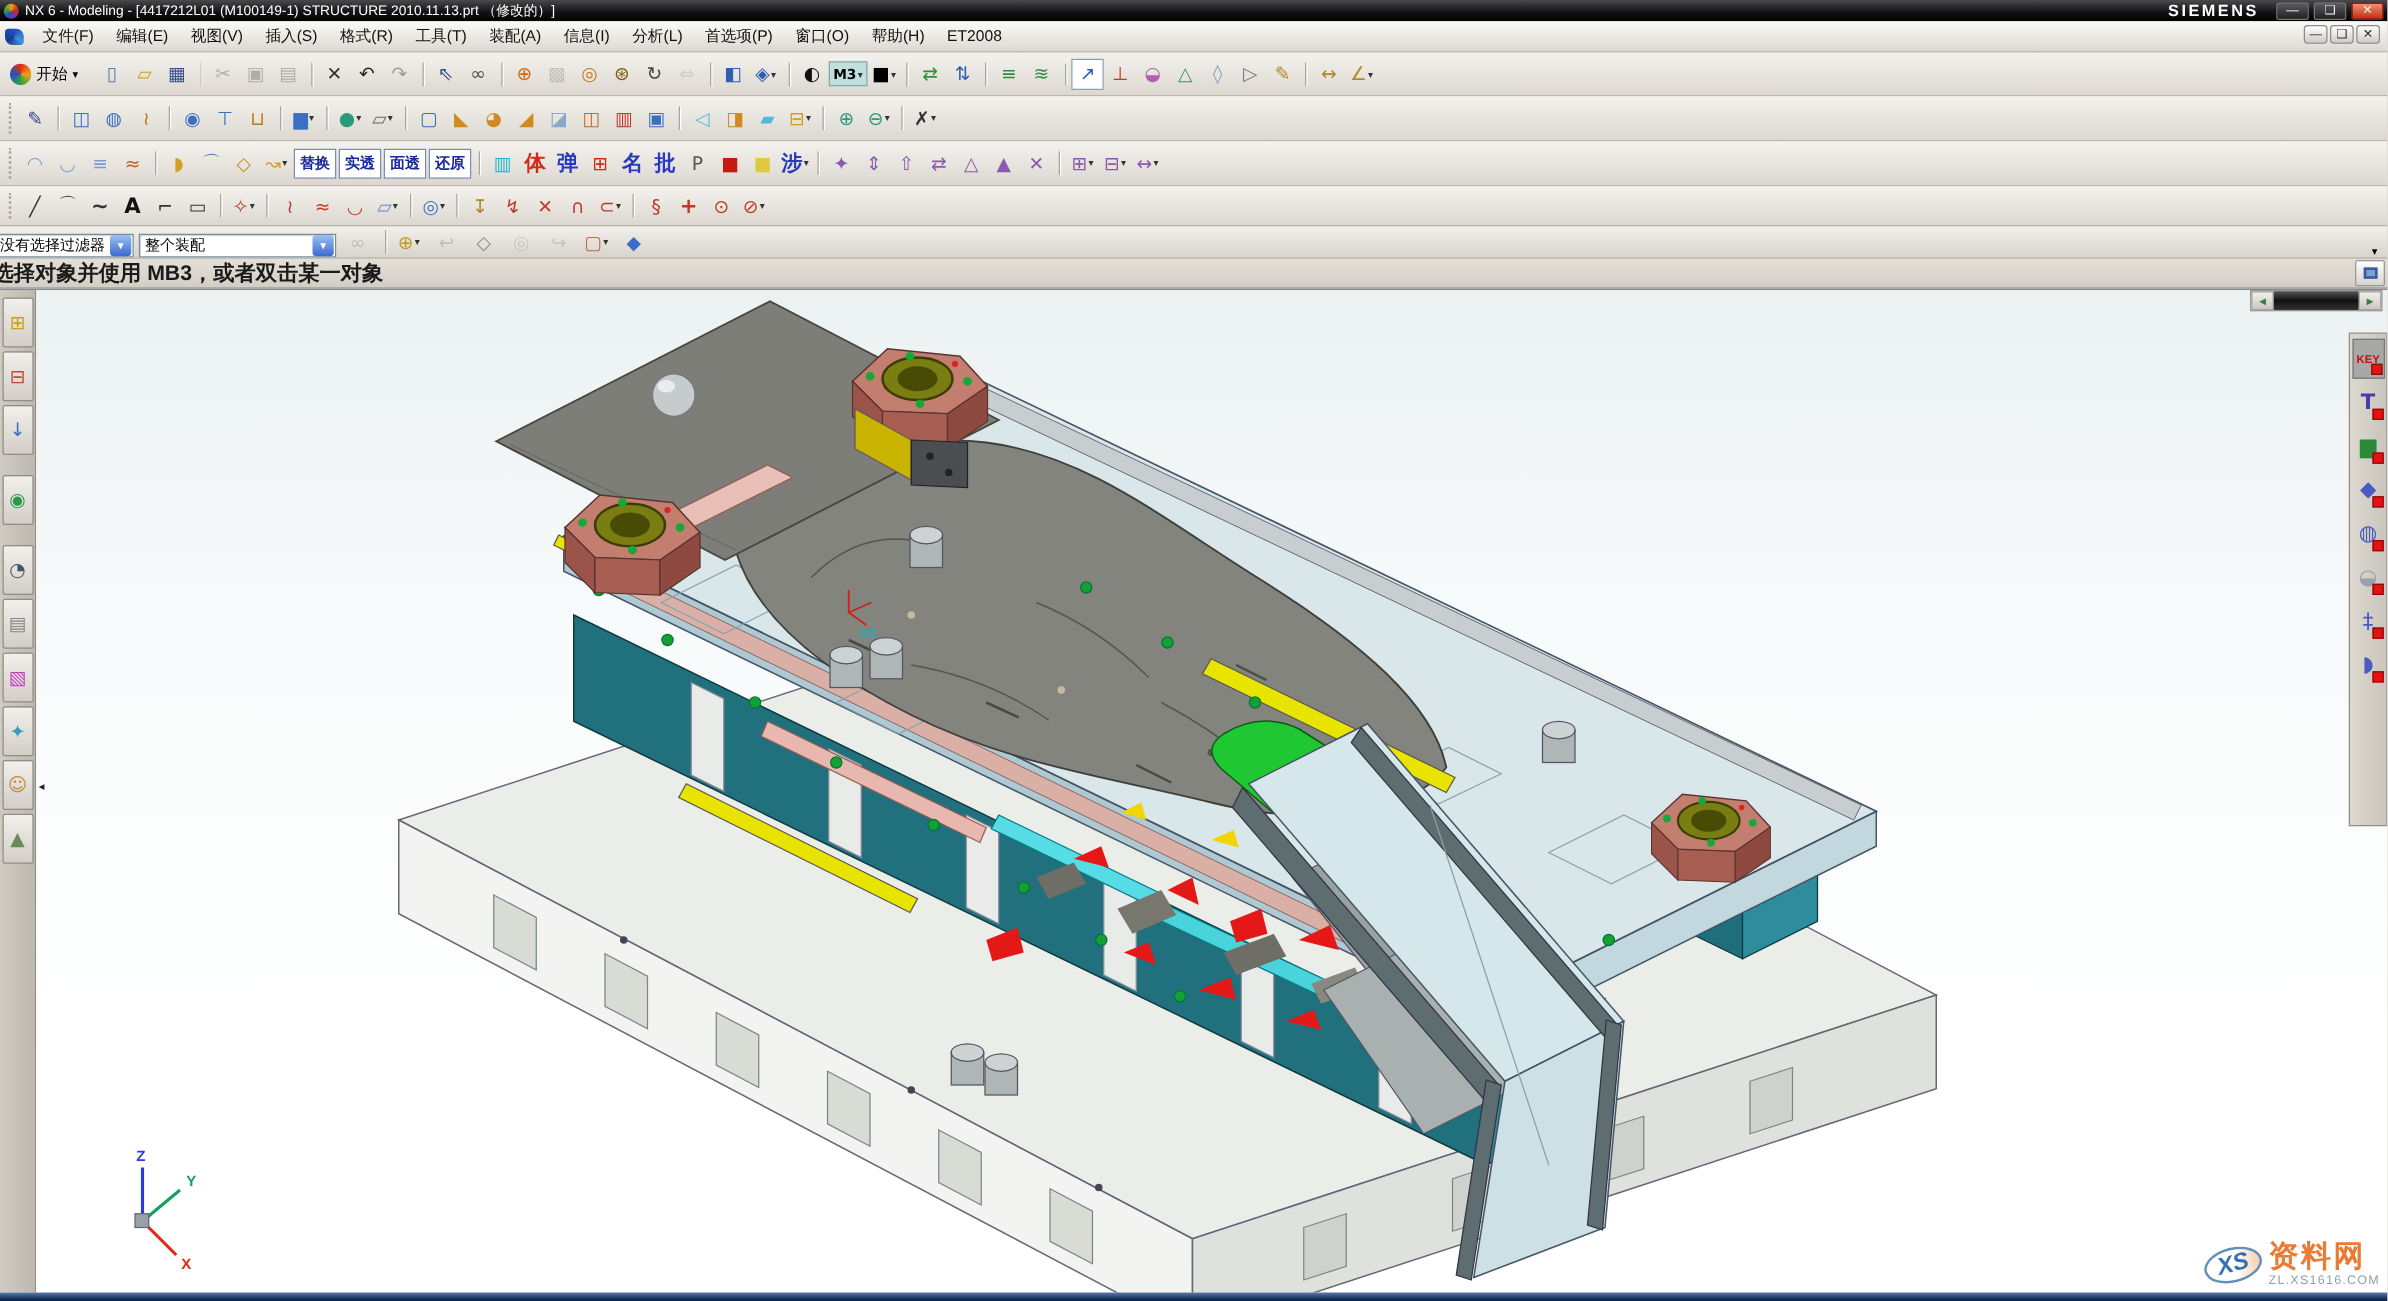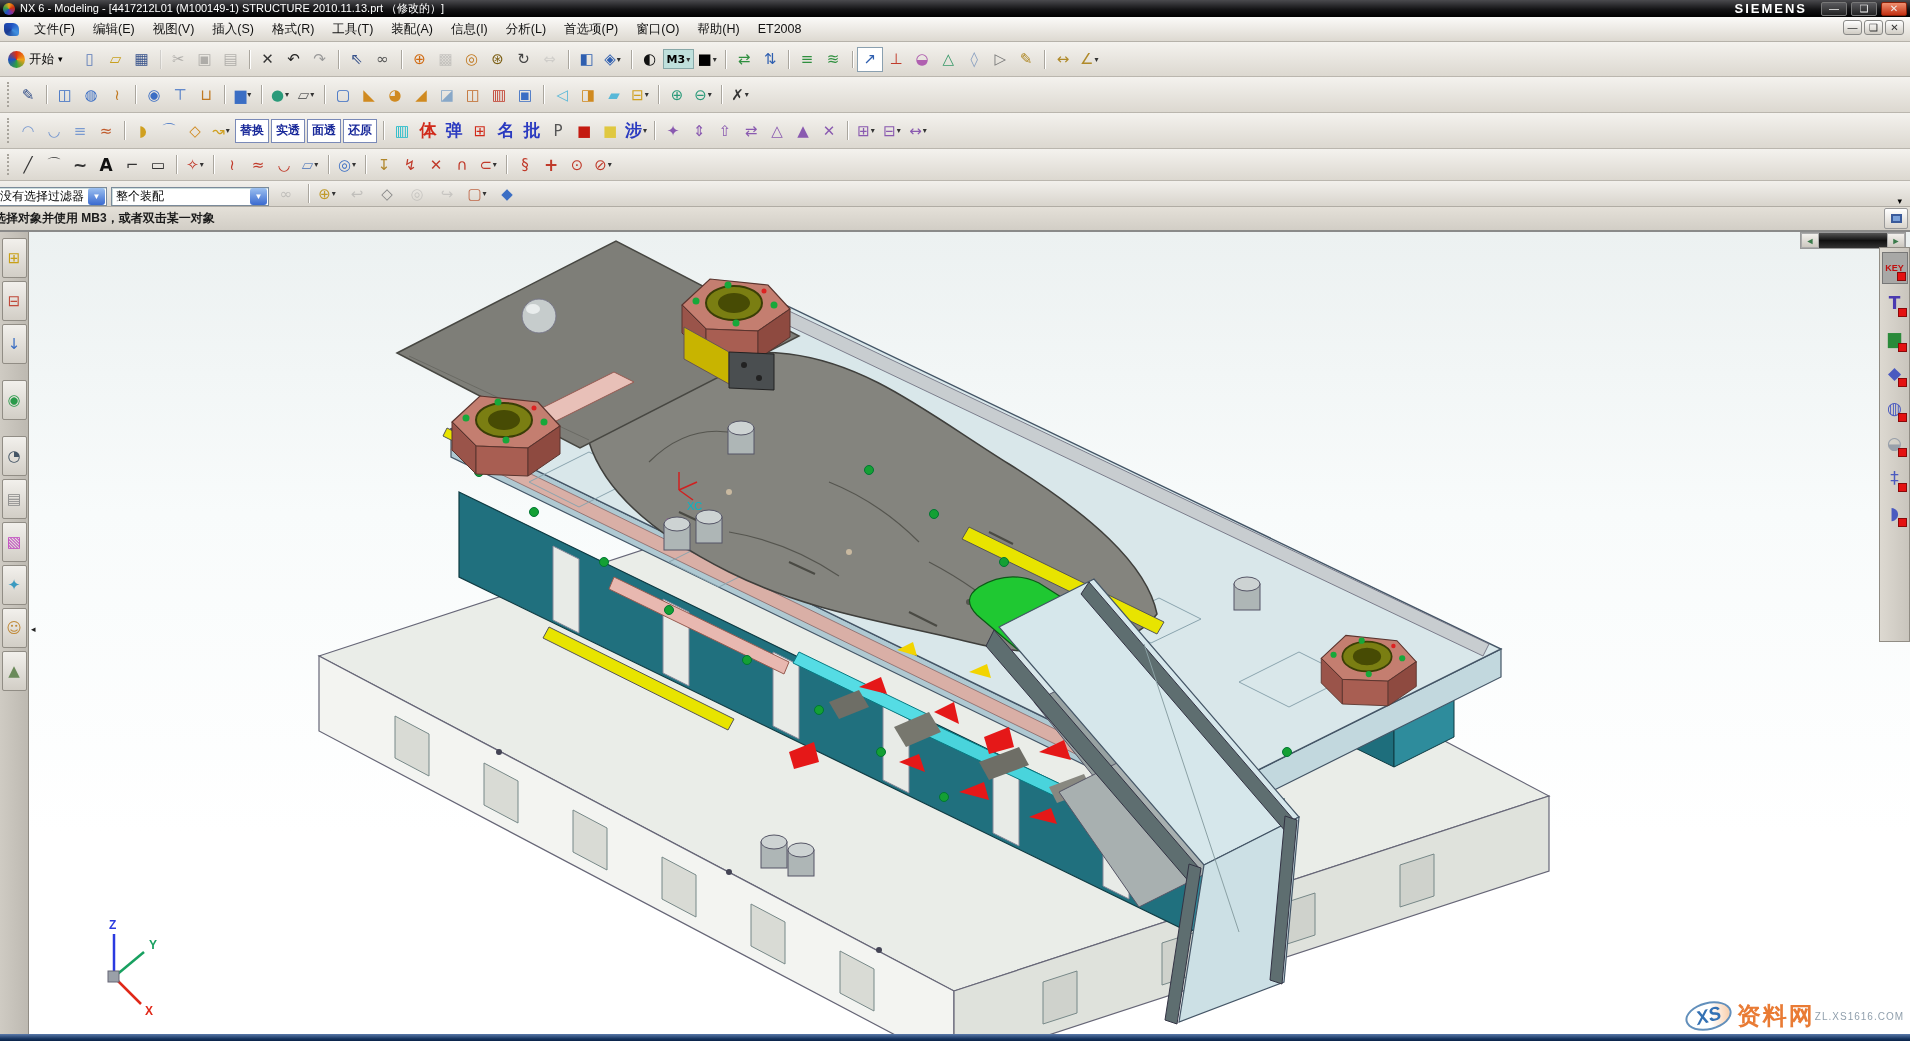--- a/index.html
+++ b/index.html
@@ -40,46 +40,46 @@
   .big { font-size:17px; font-weight:bold; }
 
   
   .selbar { height:26px; background:linear-gradient(#F2F0EC,#D8D4CC); border-bottom:1px solid #b0aca4; display:flex; align-items:flex-end; gap:4px; padding-left:0; }
   .combo { display:inline-flex; align-items:center; background:#fff; border:1px solid #7a8a9a; box-shadow:inset 1px 1px 0 #cdd; height:19px; font-size:12px; }
   .combo-text { padding:0 4px; white-space:nowrap; overflow:hidden; }
   .combo-arrow { width:17px; height:17px; margin:0 1px 0 auto; border-radius:3px; background:linear-gradient(#9cc0f0,#3a6ad0); color:#fff; font-size:8px; display:flex; align-items:center; justify-content:center; cursor:pointer; }
   .combo-arrow::after { content:"▼"; }
 
   
-  .promptbar { height:24px; background:linear-gradient(#E4E0D8,#D2CEC6); border-bottom:1px solid #8a8a88; display:flex; align-items:center; font-size:12px; font-weight:bold; color:#1a1a1a; position:relative; }
+  .promptbar { height:24px; background:linear-gradient(#E4E0D8,#D2CEC6); border-bottom:1px solid #8a8a88; display:flex; align-items:center; font-size:17px; font-weight:bold; color:#1a1a1a; position:relative; }
   .prompt-text { margin-left:-6px; white-space:nowrap; }
   .fsbtn { position:absolute; right:2px; top:1px; width:24px; height:21px; border:1px solid #999; border-radius:2px; background:linear-gradient(#fff,#d8d4cc); display:flex; align-items:center; justify-content:center; cursor:pointer; }
   .fsbtn .fsq { width:11px; height:9px; border:2px solid #3a5a9a; background:#7aa0d8; }
 
   
   .main { position:relative; height:810px; border-top:1px solid #8a8a8a; background:#fff; }
   .resbar { position:absolute; left:0; top:0; bottom:7px; width:29px; background:linear-gradient(90deg,#CFCBC3,#BDB9B1); border-right:1px solid #908c84; display:flex; flex-direction:column; align-items:center; padding-top:6px; }
   .rtab { width:25px; height:40px; margin-bottom:3px; background:linear-gradient(#F2F0EC,#D2CEC6); border:1px solid #918d85; border-radius:2px; display:flex; align-items:center; justify-content:center; font-size:15px; font-family:"DejaVu Sans",sans-serif; cursor:pointer; flex:0 0 auto; }
   .rtab.gap { margin-top:13px; }
   .viewport { position:absolute; left:29px; right:0; top:0; bottom:7px; background:linear-gradient(180deg,#ECF1F1 0%,#F8FBFB 35%,#FFFFFF 75%); overflow:hidden; }
   .viewport svg { position:absolute; left:0; top:0; }
 
   .hscroll { position:absolute; right:4px; top:0; width:106px; height:17px; display:flex; border:1px solid #999; background:#D8D4CC; }
   .hs-btn { width:18px; height:100%; background:linear-gradient(#F2F0EC,#CCC8C0); border:1px solid #aaa; color:#3a7a4a; font-size:9px; display:flex; align-items:center; justify-content:center; cursor:pointer; }
   .hs-track { flex:1; background:linear-gradient(#555,#111 50%,#333); cursor:pointer; }
 
-  .palette { position:absolute; right:0; top:15px; width:31px; height:395px; background:linear-gradient(90deg,#DDD9D1,#C9C5BD); border:1px solid #918d85; display:flex; flex-direction:column; align-items:center; padding-top:4px; }
+  .palette { position:absolute; right:0; top:34px; width:31px; height:395px; background:linear-gradient(90deg,#DDD9D1,#C9C5BD); border:1px solid #918d85; display:flex; flex-direction:column; align-items:center; padding-top:4px; }
   .pitem { position:relative; width:26px; height:32px; margin-bottom:3px; display:flex; align-items:center; justify-content:center; font-size:17px; font-family:"DejaVu Sans",sans-serif; cursor:pointer; flex:0 0 auto; }
   .pitem::after { content:""; position:absolute; right:1px; bottom:2px; width:7px; height:7px; background:#E41212; border:1px solid #8a0a0a; }
   .pitem.key { background:#A8A8A6; border:1px solid #777; color:#C01010; font-weight:bold; font-size:9px; font-family:"Liberation Sans",sans-serif; }
   .pal-collapse { position:absolute; left:2px; bottom:4px; font-size:9px; color:#222; cursor:pointer; }
 
   .watermark { position:absolute; right:6px; bottom:4px; display:flex; align-items:center; gap:4px; opacity:.95; }
   .wm-logo { display:inline-block; border:2px solid #5a8ab8; border-radius:50%; transform:rotate(-14deg); color:#2a6ab0; font-style:italic; font-weight:bold; font-size:19px; padding:1px 9px; background:linear-gradient(100deg,#fff 55%,#f8c8a0); }
-  .wm-col { display:flex; flex-direction:row; line-height:1;align-items:center; }
+  .wm-col { display:flex; flex-direction:column; line-height:1; }
   .wm-name { color:#E8742A; font-weight:bold; font-size:24px; letter-spacing:2px; text-shadow:1px 1px 0 #fff,-1px -1px 0 #fff; }
   .wm-url { color:#8a9aa8; font-size:10px; letter-spacing:1px; margin-top:2px; text-align:right; }
 
   .bottom-strip { position:absolute; left:0; right:0; bottom:0; height:7px; background:linear-gradient(#5a7aaa,#15335e 70%,#0a2348); }
 </style>
 </head>
 <body>
 
 <div class="titlebar">
   <span class="nx-logo"></span>

